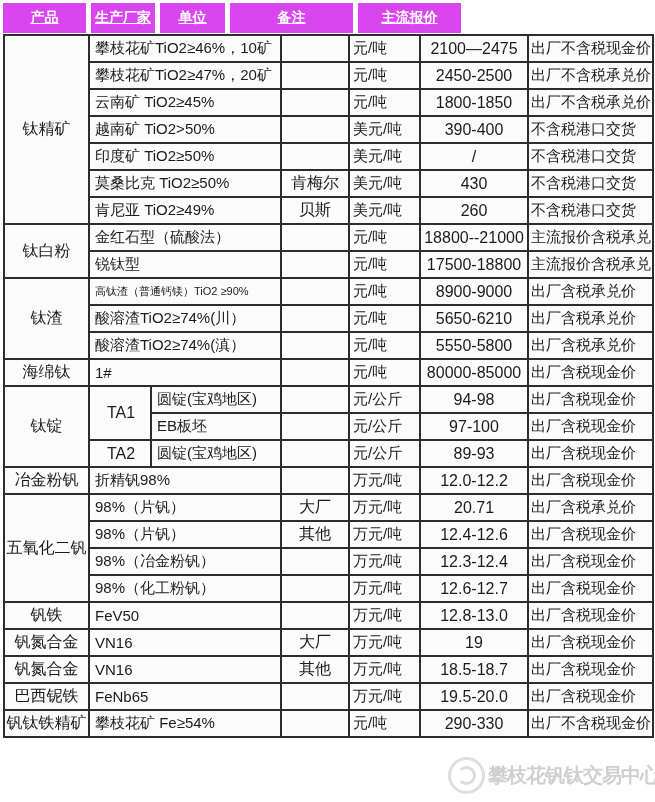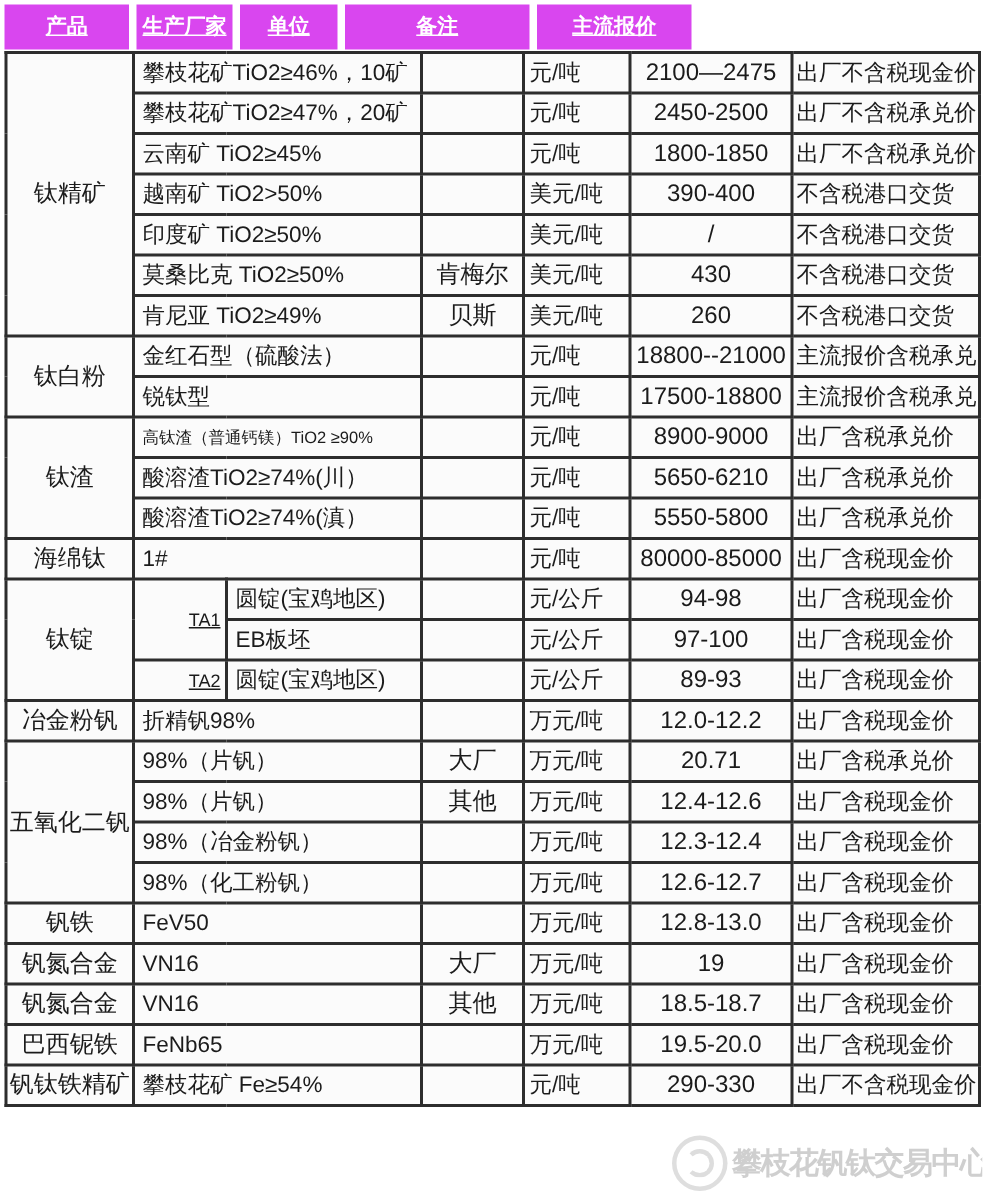--- a/index.html
+++ b/index.html
@@ -21,21 +21,21 @@
     margin:1px 0 0 3px; width:649px;
   }
   .price td {
     border:2px solid #2d2d2d; background:#fbfbfb; height:27px;
     padding:0 3px; font-size:15px; color:#1b1b1b;
     overflow:hidden; white-space:nowrap; box-sizing:border-box;
   }
   td.product { text-align:center; font-size:16px; padding:0 1px; }
   td.spec    { text-align:left; padding-left:5px; }
   td.spec.small { font-size:11px; }
-  td.ta      { text-align:right; padding-left:5px; font-size:12px;text-decoration:underline; }
+  td.ta      { text-align:center; padding-left:5px; font-size:16px; }
   td.mfr     { text-align:center; font-size:16px; }
   td.unit    { text-align:left; font-size:15px; }
   td.price-v { text-align:center; font-size:16px;margin-left:28px; }
   td.note    { text-align:left; padding:0 2px; font-size:15px; }
 
   
   .watermark {
     position:absolute; left:448px; top:757px; display:flex; align-items:center;
     gap:3px; pointer-events:none;
   }

